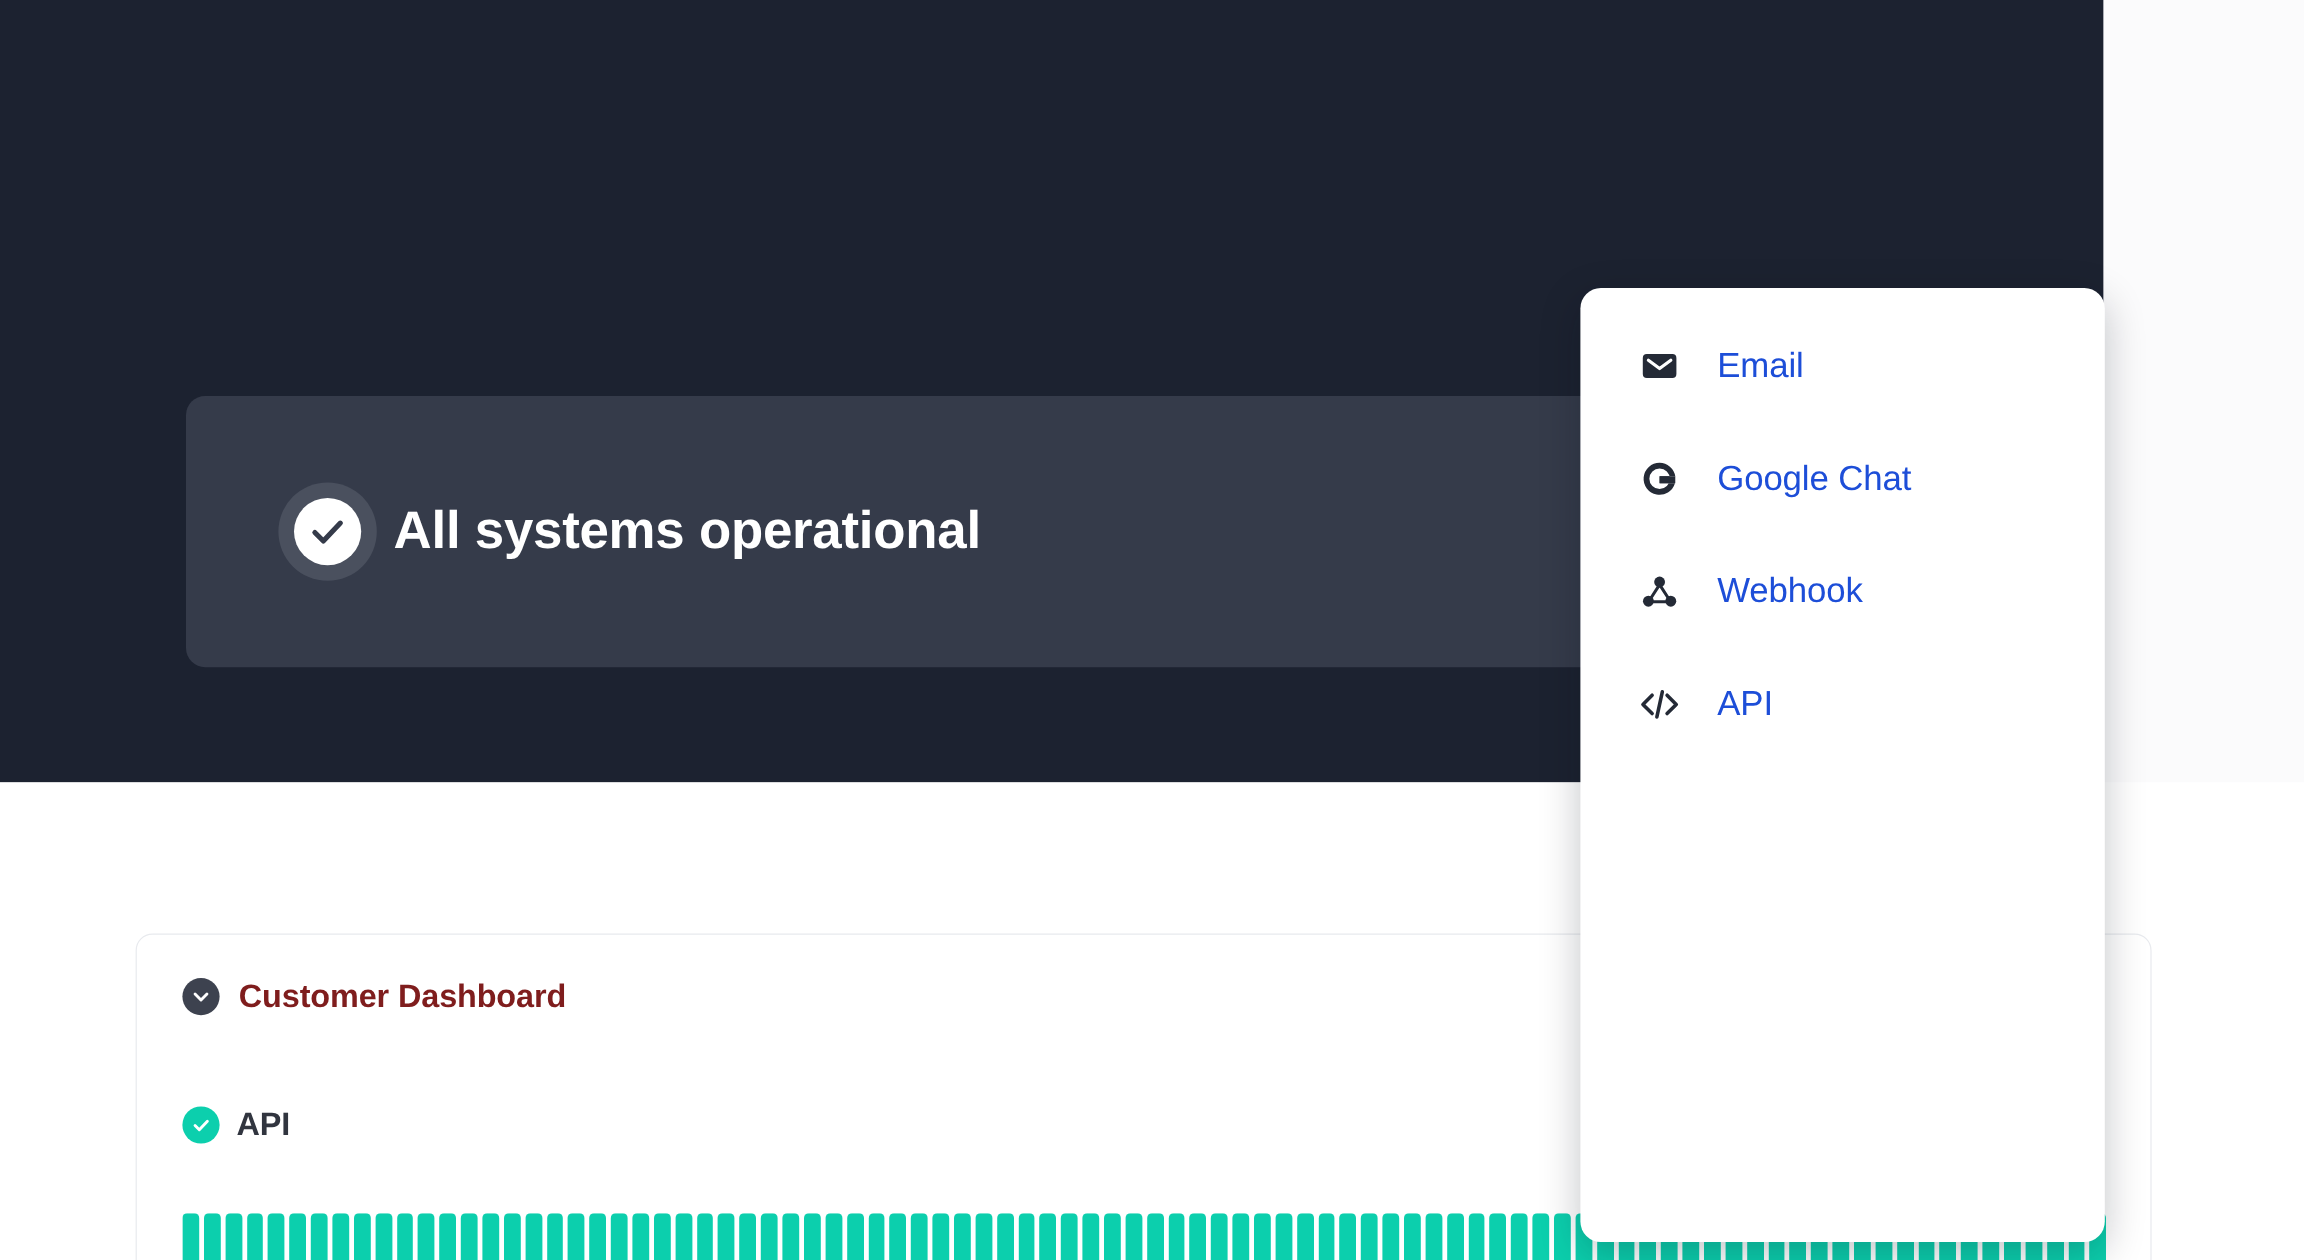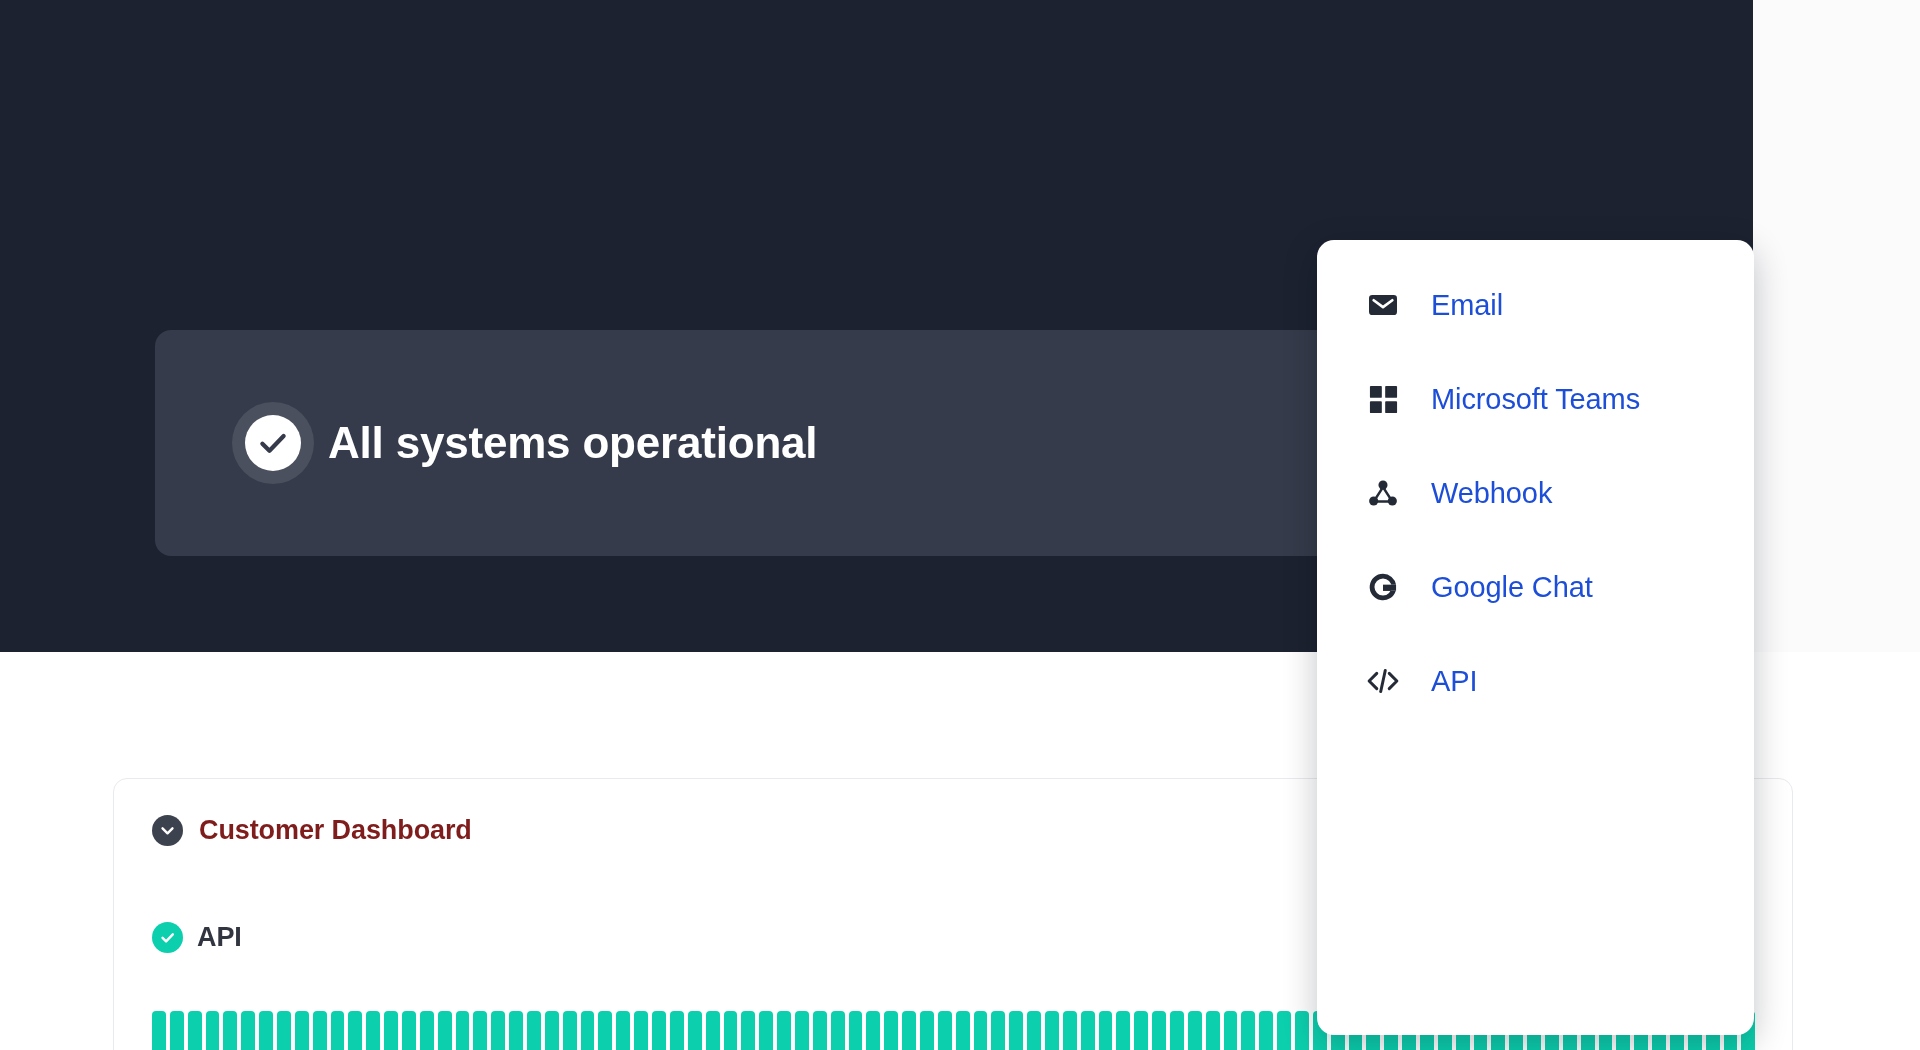--- a/index.html
+++ b/index.html
@@ -378,51 +378,40 @@
         <span class="dd-icon">
           <svg width="32" height="32" viewBox="0 0 24 24" fill="currentColor">
             <rect x="1.5" y="4.5" width="21" height="15" rx="2.5"></rect>
             <path d="M5 8.4 L12 13.6 L19 8.4" fill="none" stroke="#ffffff" stroke-width="2" stroke-linecap="round" stroke-linejoin="round"></path>
           </svg>
         </span>
         <span class="dd-label">Email</span>
       </div>
       <div class="dd-item">
         <span class="dd-icon">
-          <svg width="31" height="31" viewBox="0 0 24 24" fill="currentColor">
-            <rect x="1.5" y="1.5" width="9.2" height="9.2" rx="0.7"></rect>
-            <rect x="13.3" y="1.5" width="9.2" height="9.2" rx="0.7"></rect>
-            <rect x="1.5" y="13.3" width="9.2" height="9.2" rx="0.7"></rect>
-            <rect x="13.3" y="13.3" width="9.2" height="9.2" rx="0.7"></rect>
-          </svg>
-        </span>
-        <span class="dd-label">Microsoft Teams</span>
+          <svg width="32" height="32" viewBox="0 0 24 24" fill="currentColor">
+            <path d="M12 2a10 10 0 1 0 9.6 12.8H12v-4.4h9.8A10 10 0 0 0 12 2Zm0 3.6a6.4 6.4 0 1 1 0 12.8 6.4 6.4 0 0 1 0-12.8Z" transform="rotate(0 12 12)"></path>
+            <path d="M12 10.4h9.8v4.4H12z"></path>
+          </svg>
+        </span>
+        <span class="dd-label">Google Chat</span>
       </div>
       <div class="dd-item">
         <span class="dd-icon">
           <svg width="32" height="32" viewBox="0 0 24 24" fill="currentColor">
             <circle cx="12" cy="6" r="3.4"></circle>
             <circle cx="5" cy="18" r="3.4"></circle>
             <circle cx="19" cy="18" r="3.4"></circle>
             <path d="M12 7.6 L6.2 16.6 M12 7.6 L17.8 16.6 M6.6 18.4 h10.8" stroke="currentColor" stroke-width="1.9" fill="none" stroke-linecap="round"></path>
           </svg>
         </span>
         <span class="dd-label">Webhook</span>
       </div>
       <div class="dd-item">
         <span class="dd-icon">
-          <svg width="32" height="32" viewBox="0 0 24 24" fill="currentColor">
-            <path d="M12 2a10 10 0 1 0 9.6 12.8H12v-4.4h9.8A10 10 0 0 0 12 2Zm0 3.6a6.4 6.4 0 1 1 0 12.8 6.4 6.4 0 0 1 0-12.8Z" transform="rotate(0 12 12)"></path>
-            <path d="M12 10.4h9.8v4.4H12z"></path>
-          </svg>
-        </span>
-        <span class="dd-label">Google Chat</span>
-      </div>
-      <div class="dd-item">
-        <span class="dd-icon">
           <svg width="34" height="34" viewBox="0 0 24 24" fill="none" stroke="currentColor" stroke-width="2.1" stroke-linecap="round" stroke-linejoin="round">
             <polyline points="7.6,6.6 2.2,12 7.6,17.4"></polyline>
             <polyline points="16.4,6.6 21.8,12 16.4,17.4"></polyline>
             <line x1="13.6" y1="4.6" x2="10.4" y2="19.4"></line>
           </svg>
         </span>
         <span class="dd-label">API</span>
       </div>
     </div>
 

